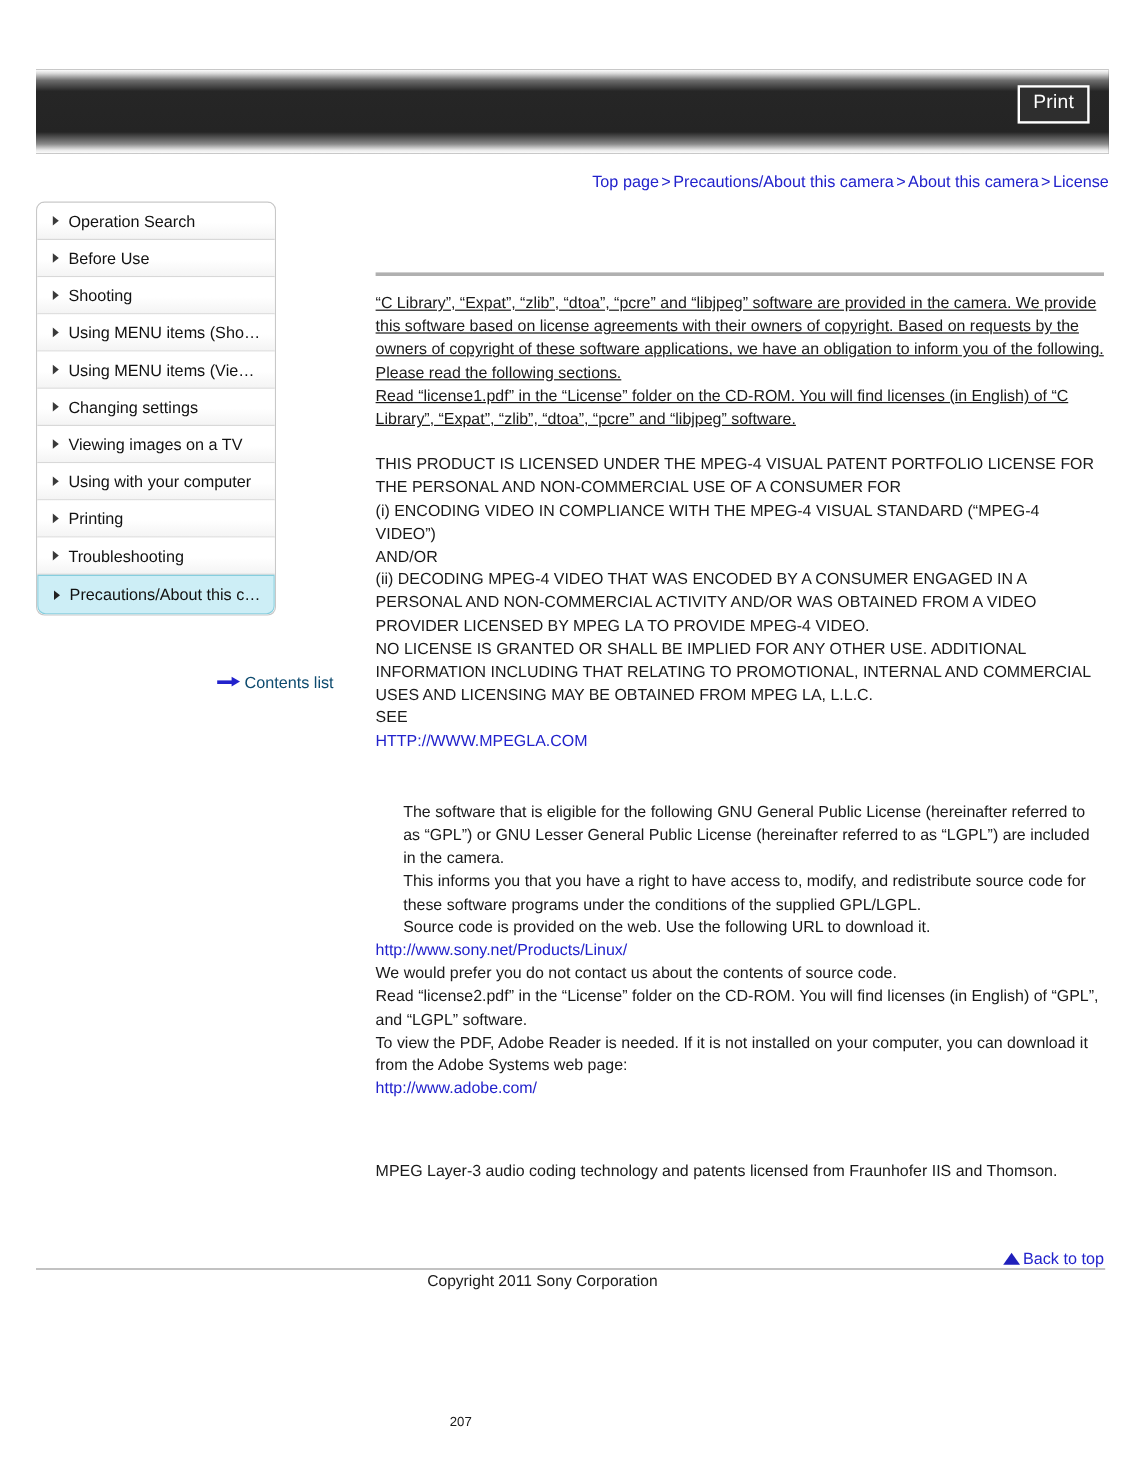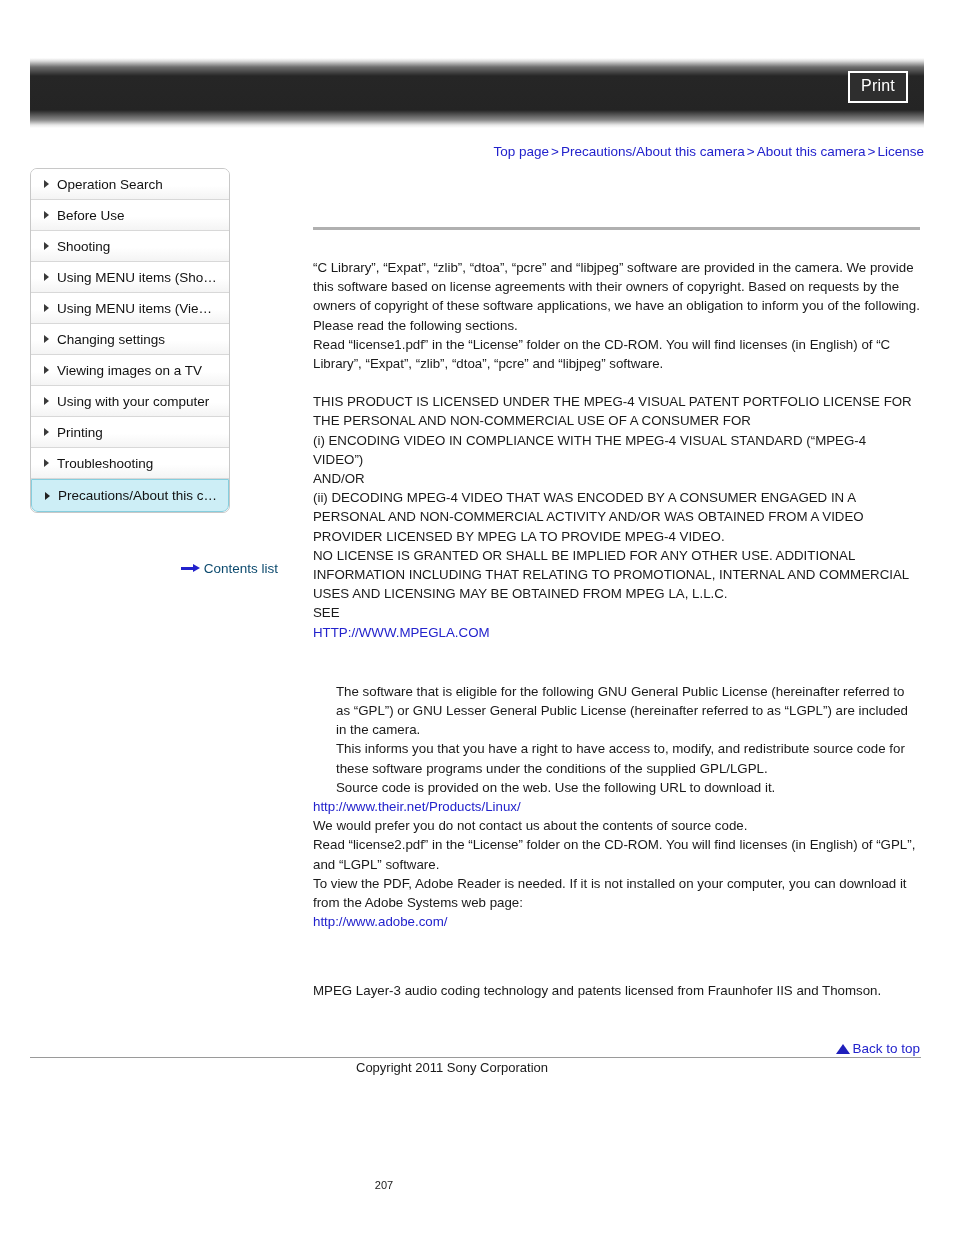--- a/index.html
+++ b/index.html
@@ -179,21 +179,21 @@
     background: #b0b0b0;
     margin: 59px 0 0 0;
   }
   .para {
     font-size: 13.3px;
     line-height: 19.2px;
     color: #1a1a1a;
     margin: 0;
     white-space: pre-line;
   }
-  .block-license { margin-top: 28px; }
+  .block-license { margin-top: 13px; text-decoration: underline; }
   .block-mpeg4   { margin-top: 19px; }
   .block-gpl     { margin-top: 40px; margin-left: 23px; }
   .block-mp3     { margin-top: 49px; }
   .link {
     color: #2222cc;
     text-decoration: none;
     cursor: pointer;
     display: inline-block;
   }
 
@@ -320,21 +320,21 @@
 (i) ENCODING VIDEO IN COMPLIANCE WITH THE MPEG-4 VISUAL STANDARD (“MPEG-4 VIDEO”)
 AND/OR
 (ii) DECODING MPEG-4 VIDEO THAT WAS ENCODED BY A CONSUMER ENGAGED IN A PERSONAL AND NON-COMMERCIAL ACTIVITY AND/OR WAS OBTAINED FROM A VIDEO PROVIDER LICENSED BY MPEG LA TO PROVIDE MPEG-4 VIDEO.
 NO LICENSE IS GRANTED OR SHALL BE IMPLIED FOR ANY OTHER USE. ADDITIONAL INFORMATION INCLUDING THAT RELATING TO PROMOTIONAL, INTERNAL AND COMMERCIAL USES AND LICENSING MAY BE OBTAINED FROM MPEG LA, L.L.C.
 SEE</p>
   <a class="link para">HTTP://WWW.MPEGLA.COM</a>
 
   <p class="para block-gpl">The software that is eligible for the following GNU General Public License (hereinafter referred to as “GPL”) or GNU Lesser General Public License (hereinafter referred to as “LGPL”) are included in the camera.
 This informs you that you have a right to have access to, modify, and redistribute source code for these software programs under the conditions of the supplied GPL/LGPL.
 Source code is provided on the web. Use the following URL to download it.</p>
-  <a class="link para">http://www.their.net/Products/Linux/</a>
+  <a class="link para">http://www.sony.net/Products/Linux/</a>
   <p class="para">We would prefer you do not contact us about the contents of source code.
 Read “license2.pdf” in the “License” folder on the CD-ROM. You will find licenses (in English) of “GPL”, and “LGPL” software.
 To view the PDF, Adobe Reader is needed. If it is not installed on your computer, you can download it from the Adobe Systems web page:</p>
   <a class="link para">http://www.adobe.com/</a>
 
   <p class="para block-mp3">MPEG Layer-3 audio coding technology and patents licensed from Fraunhofer IIS and Thomson.</p>
 </main>
 
 <div id="back-to-top">
   <span class="up-tri"></span><span>Back to top</span>

